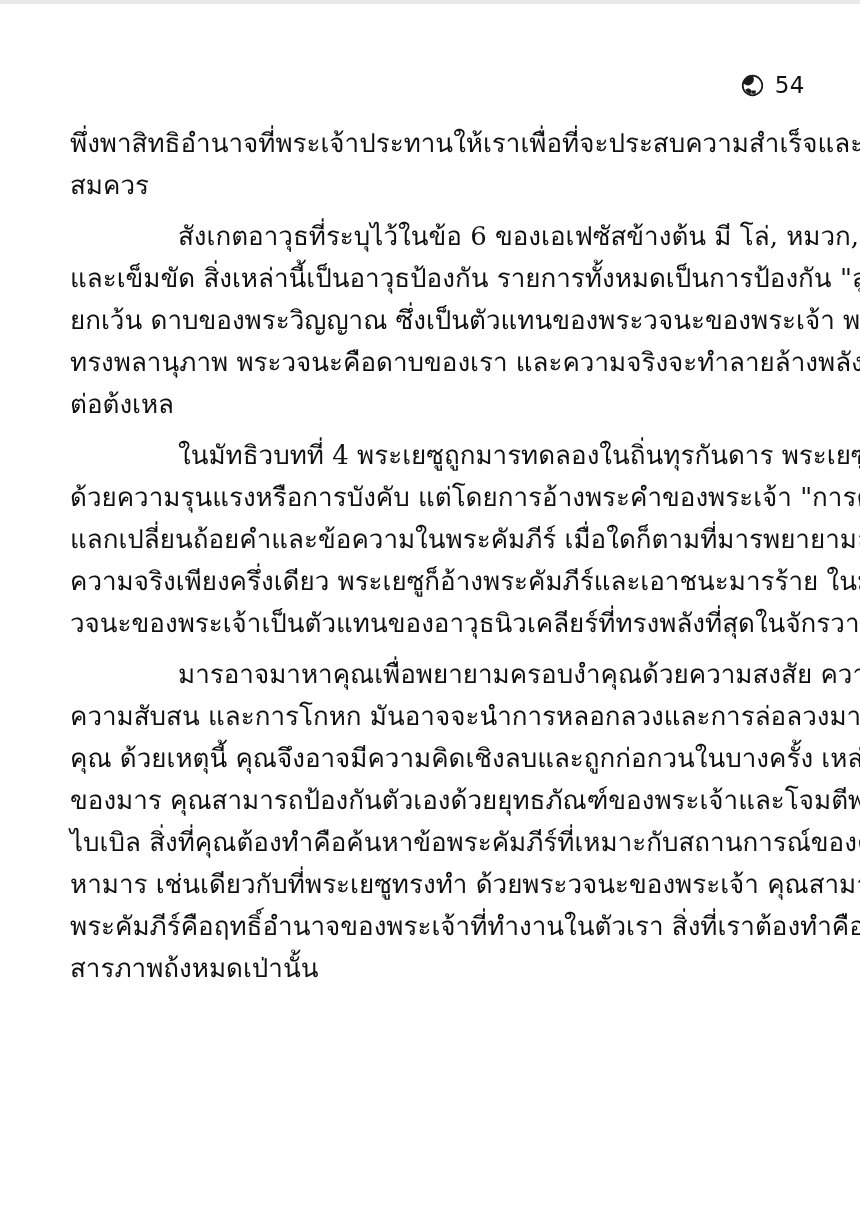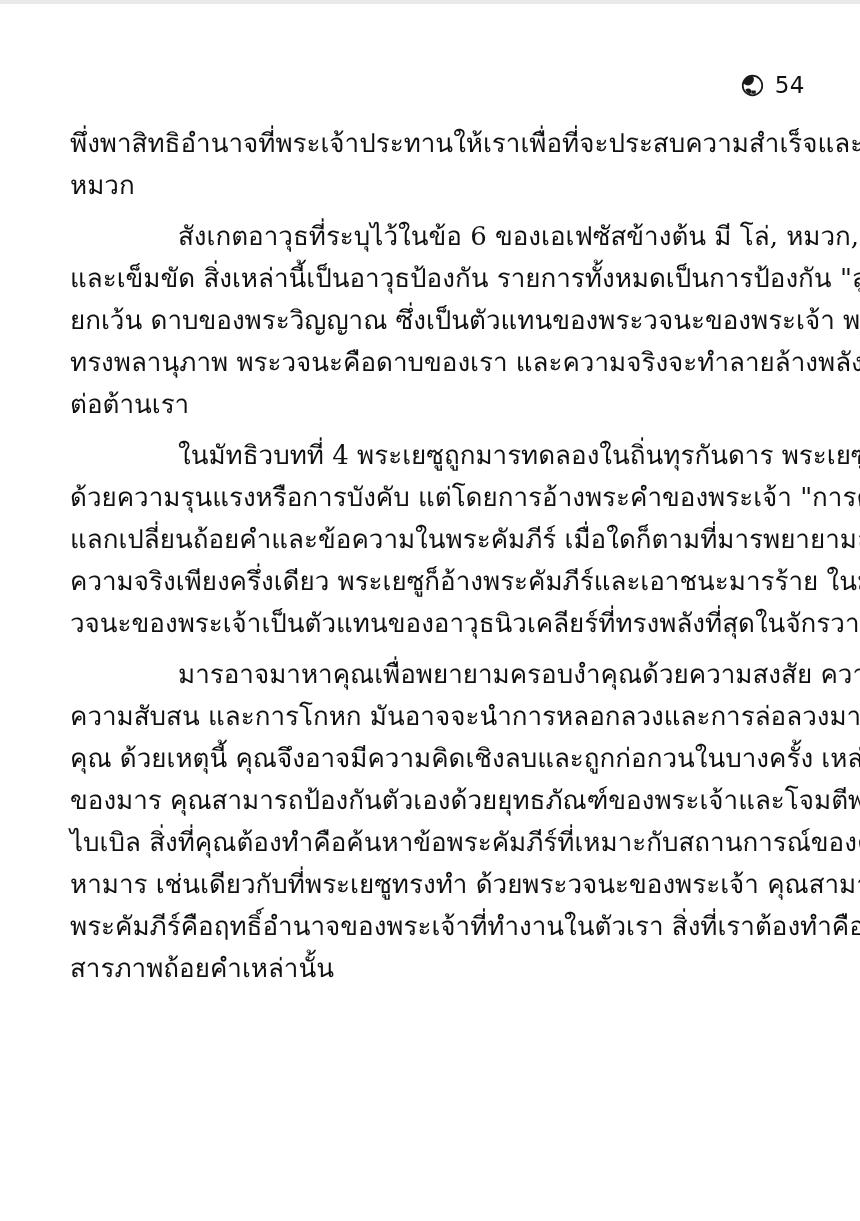--- a/index.html
+++ b/index.html
@@ -66,44 +66,44 @@
         <rect x="10.8" y="17.2" width="4.6" height="3.4" fill="#1a1a1a"></rect>
       </svg>
     </span>
     <span class="page-number">54</span>
   </div>
 
   <div class="page-body">
 
     <div class="para">
       <div class="line">พึ่งพาสิทธิอำนาจที่พระเจ้าประทานให้เราเพื่อที่จะประสบความสำเร็จและดำเนินชีวิตตามที่</div>
-      <div class="line">หมวก</div>
+      <div class="line">สมควร</div>
     </div>
 
     <div class="para">
       <div class="line indent">สังเกตอาวุธที่ระบุไว้ในข้อ 6 ของเอเฟซัสข้างต้น มี โล่, หมวก, ชุดเกราะ, รองเท้า,</div>
       <div class="line">และเข็มขัด สิ่งเหล่านี้เป็นอาวุธป้องกัน รายการทั้งหมดเป็นการป้องกัน "ลูกศรเพลิง" ของศัตรู</div>
       <div class="line">ยกเว้น ดาบของพระวิญญาณ ซึ่งเป็นตัวแทนของพระวจนะของพระเจ้า พระคัมภีร์เป็นอาวุธที่</div>
       <div class="line">ทรงพลานุภาพ พระวจนะคือดาบของเรา และความจริงจะทำลายล้างพลังทุกอย่างที่เข้ามา</div>
-      <div class="line">ต่อต้านเรา</div>
+      <div class="line">ต่อต้งเหล</div>
     </div>
 
     <div class="para">
       <div class="line indent">ในมัทธิวบทที่ 4 พระเยซูถูกมารทดลองในถิ่นทุรกันดาร พระเยซูได้รับชัยชนะไม่ใช่</div>
       <div class="line">ด้วยความรุนแรงหรือการบังคับ แต่โดยการอ้างพระคำของพระเจ้า "การต่อสู้" ทั้งหมดเป็นการ</div>
       <div class="line">แลกเปลี่ยนถ้อยคำและข้อความในพระคัมภีร์ เมื่อใดก็ตามที่มารพยายามล่อลวงพระเยซูด้วย</div>
       <div class="line">ความจริงเพียงครึ่งเดียว พระเยซูก็อ้างพระคัมภีร์และเอาชนะมารร้าย ในมิติฝ่ายวิญญาณ พระ</div>
       <div class="line">วจนะของพระเจ้าเป็นตัวแทนของอาวุธนิวเคลียร์ที่ทรงพลังที่สุดในจักรวาล พระคัมภีร์หนึ่งข้อ</div>
     </div>
 
     <div class="para">
       <div class="line indent">มารอาจมาหาคุณเพื่อพยายามครอบงำคุณด้วยความสงสัย ความกลัว การกล่าวโทษ</div>
       <div class="line">ความสับสน และการโกหก มันอาจจะนำการหลอกลวงและการล่อลวงมาเพื่อพยายามเอาชนะ</div>
       <div class="line">คุณ ด้วยเหตุนี้ คุณจึงอาจมีความคิดเชิงลบและถูกก่อกวนในบางครั้ง เหล่านี้คือ "ลูกศรเพลิง"</div>
       <div class="line">ของมาร คุณสามารถป้องกันตัวเองด้วยยุทธภัณฑ์ของพระเจ้าและโจมตีพวกมันด้วยพระคัมภีร์</div>
       <div class="line">ไบเบิล สิ่งที่คุณต้องทำคือค้นหาข้อพระคัมภีร์ที่เหมาะกับสถานการณ์ของคุณและอ้างอิงกลับไป</div>
       <div class="line">หามาร เช่นเดียวกับที่พระเยซูทรงทำ ด้วยพระวจนะของพระเจ้า คุณสามารถชนะการต่อสู้ได้</div>
       <div class="line">พระคัมภีร์คือฤทธิ์อำนาจของพระเจ้าที่ทำงานในตัวเรา สิ่งที่เราต้องทำคืออ่าน เชื่อ และ</div>
-      <div class="line">สารภาพถ้อยคำเหล่านั้น</div>
+      <div class="line">สารภาพถ้งหมดเป่านั้น</div>
     </div>
 
   </div>
 </div>
 
 </body></html>

